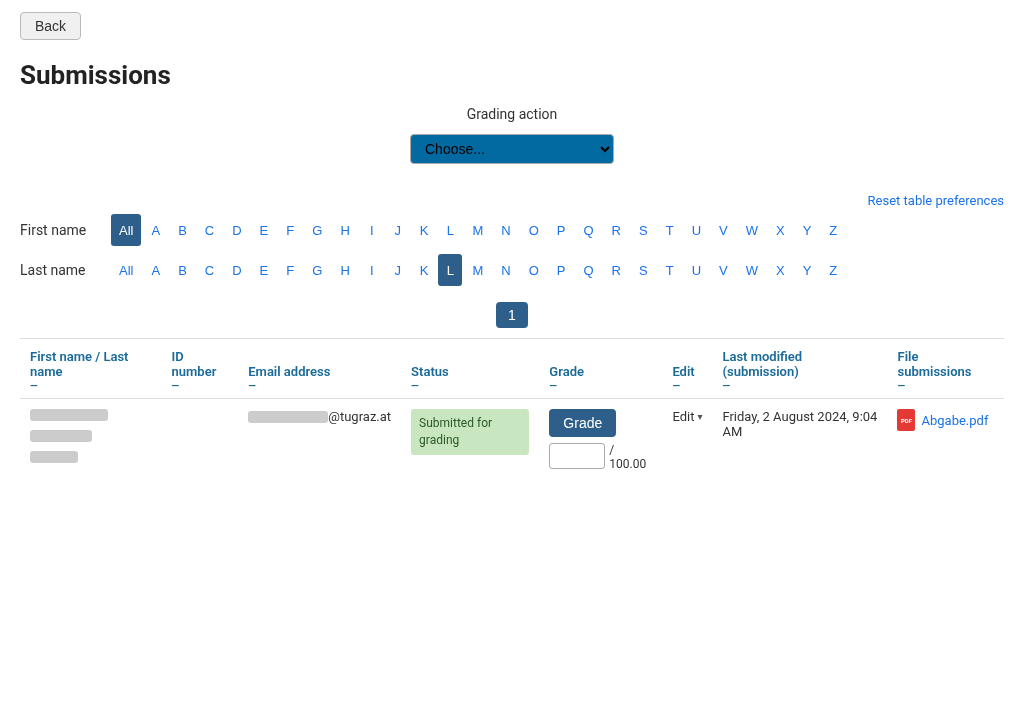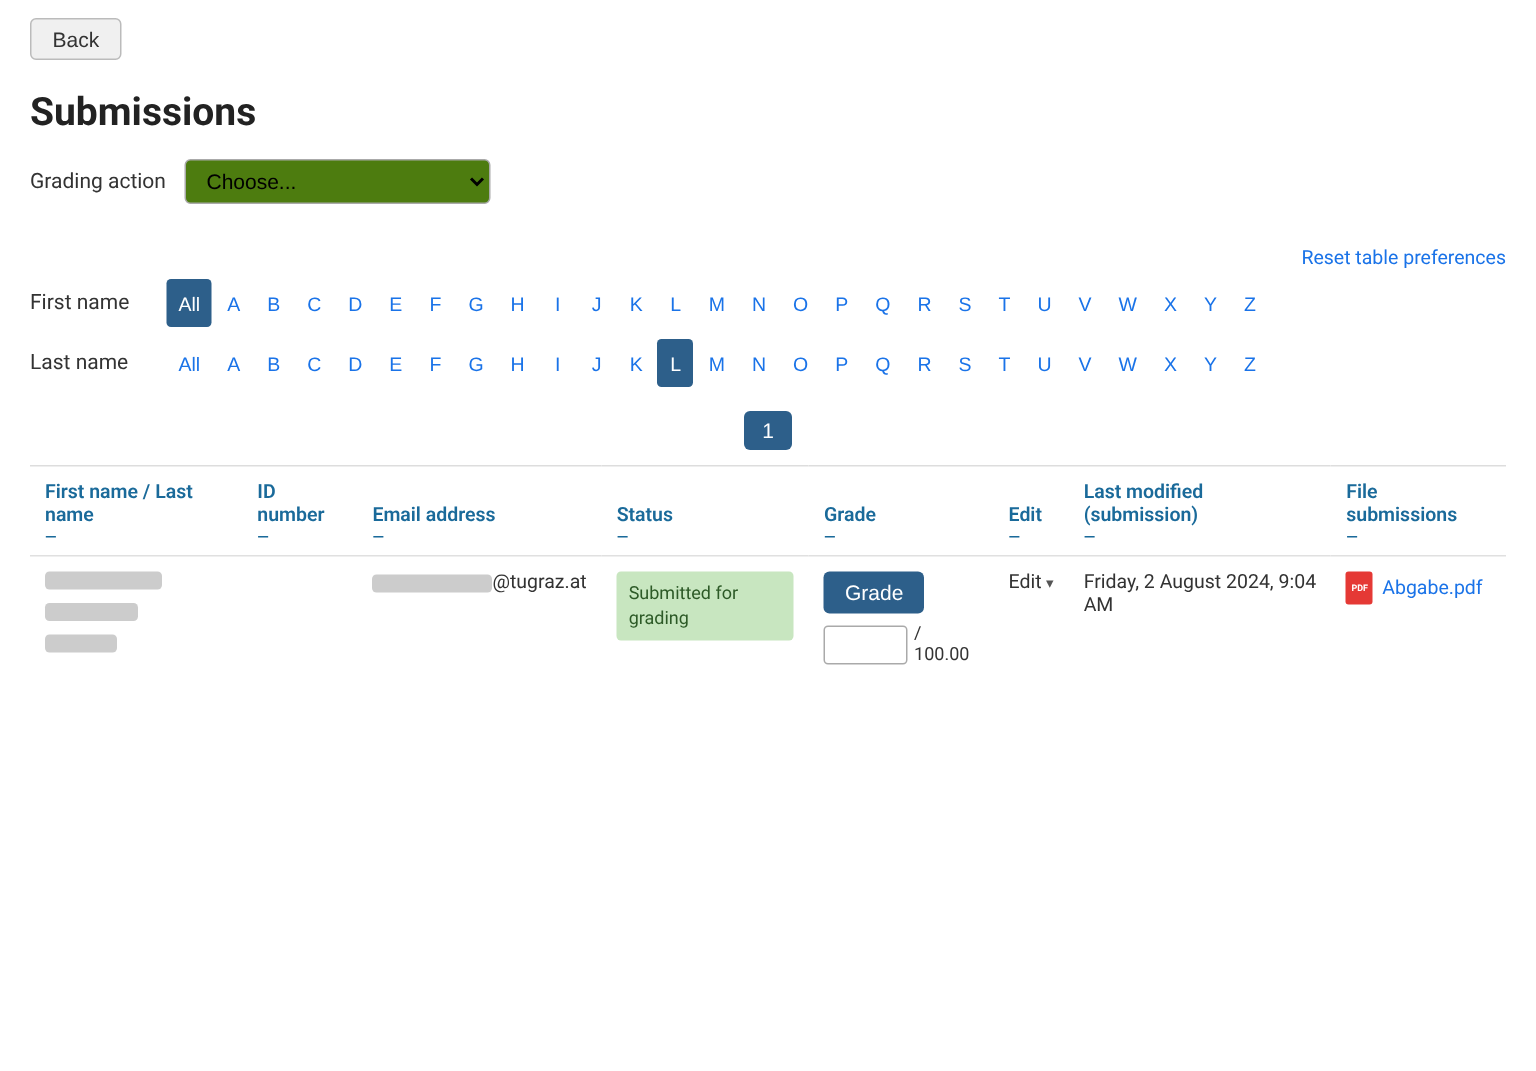--- a/index.html
+++ b/index.html
@@ -48,31 +48,32 @@
       color: #222;
       margin-bottom: 16px;
     }
 
     
     .grading-action-row {
       display: flex;
       align-items: center;
       gap: 12px;
       margin-bottom: 28px;
+      flex-direction: column;
     }
     .grading-action-label {
       font-size: 14px;
       color: #333;
     }
     .grading-select {
       padding: 5px 10px;
       border: 1px solid #aaa;
       border-radius: 4px;
       font-size: 14px;
-      background: #4d7c0f;
+      background: #0369a1;
       cursor: pointer;
       min-width: 140px;
     }
 
     
     .reset-link-row {
       text-align: right;
       margin-bottom: 6px;
     }
     .reset-link {
@@ -212,21 +213,21 @@
       border: none;
       border-radius: 4px;
       padding: 6px 14px;
       font-size: 14px;
       cursor: pointer;
       display: block;
       margin-bottom: 6px;
     }
     .grade-input-row {
       display: flex;
-      align-items: flex-end;
+      align-items: flex-start;
       gap: 4px;
     }
     .grade-input {
       border: 1px solid #aaa;
       border-radius: 3px;
       padding: 3px 5px;
       font-size: 12px;
       width: 56px;
       height: 26px;
     }

